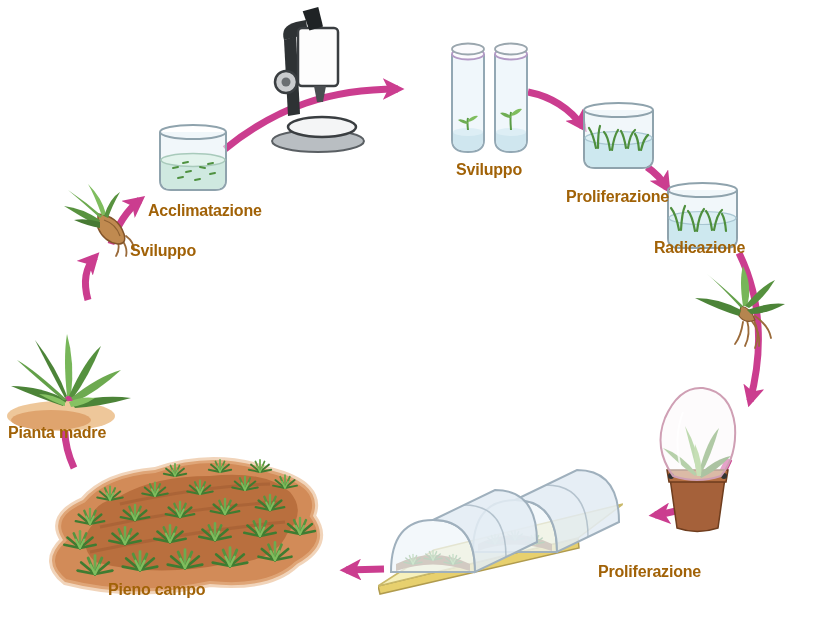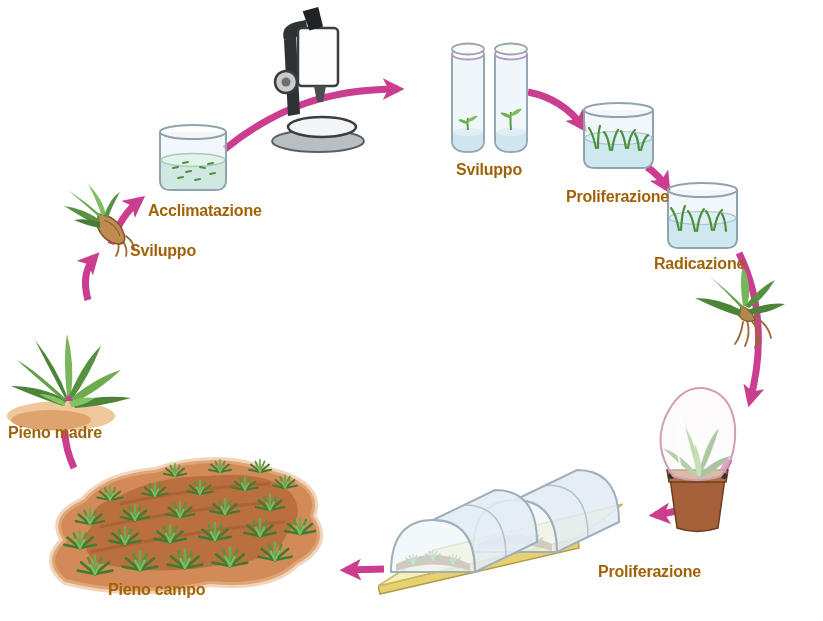--- a/index.html
+++ b/index.html
@@ -243,20 +243,20 @@
       <use href="#tuft" transform="translate(210,78) scale(0.85)"></use>
       <use href="#tuft" transform="translate(250,76) scale(0.8)"></use>
       <use href="#tuft" transform="translate(140,64) scale(0.75)"></use>
       <use href="#tuft" transform="translate(185,60) scale(0.75)"></use>
       <use href="#tuft" transform="translate(225,60) scale(0.75)"></use>
     </g>
   </svg>
 
   <div class="label" style="left:148px;top:202px">Acclimatazione</div>
   <div class="label" style="left:130px;top:242px">Sviluppo</div>
-  <div class="label" style="left:8px;top:424px">Pieno madre</div>
+  <div class="label" style="left:8px;top:424px">Pianta madre</div>
   <div class="label" style="left:456px;top:161px">Sviluppo</div>
   <div class="label" style="left:566px;top:188px">Proliferazione</div>
-  <div class="label" style="left:654px;top:255px">Radicazione</div>
+  <div class="label" style="left:654px;top:239px">Radicazione</div>
   <div class="label" style="left:598px;top:563px">Proliferazione</div>
   <div class="label" style="left:108px;top:581px">Pieno campo</div>
 
 </div>
 
 </body></html>

